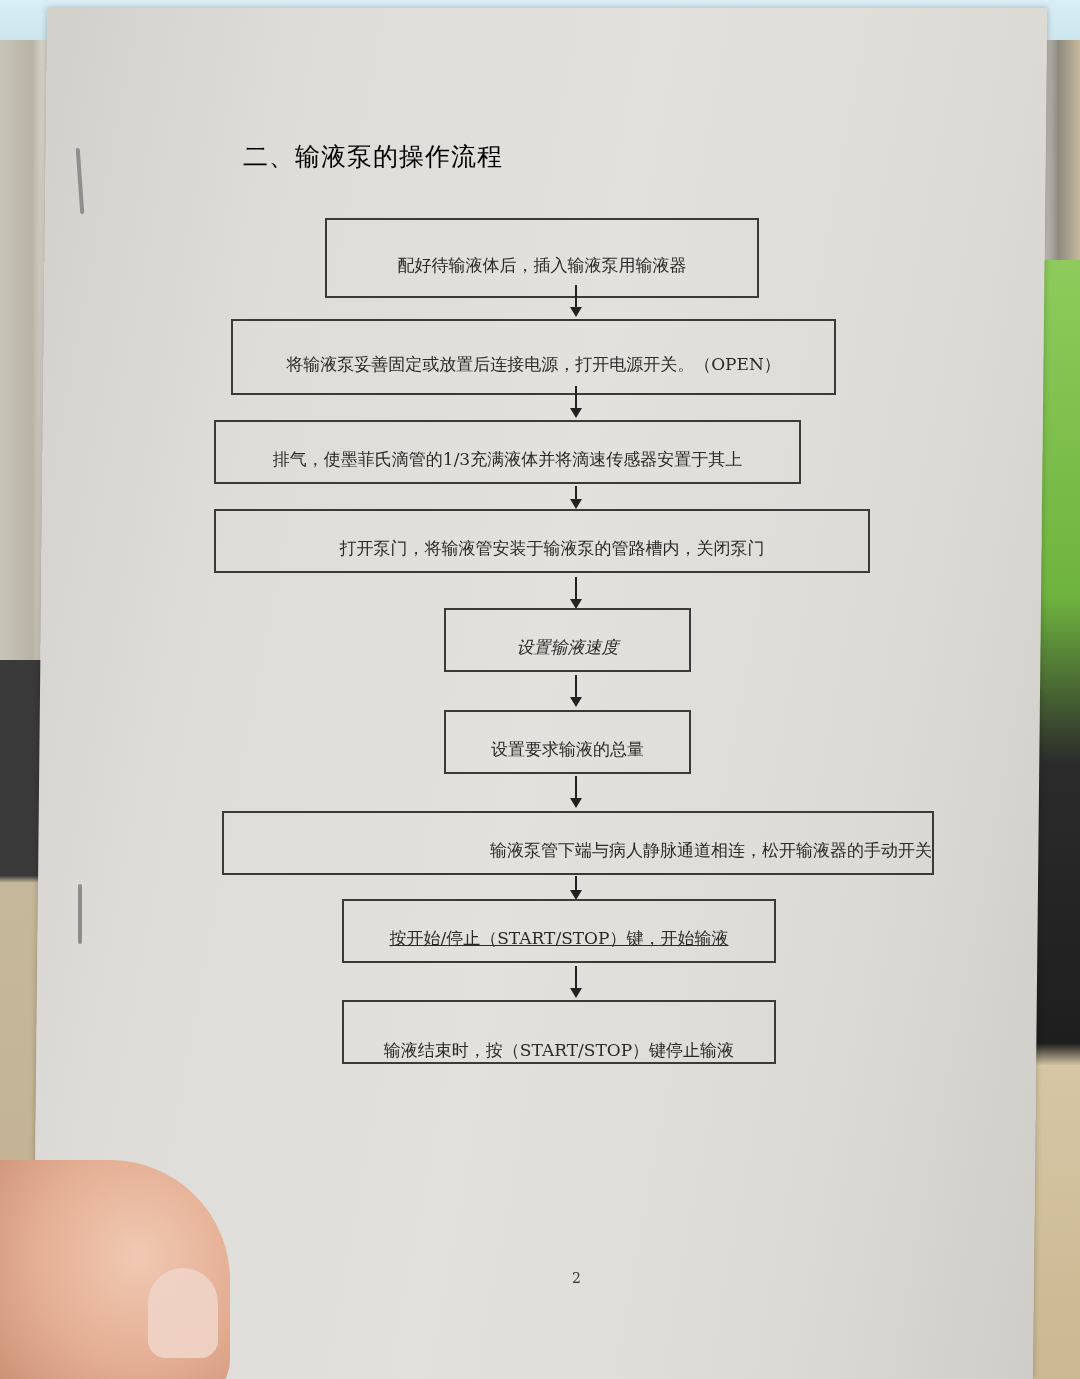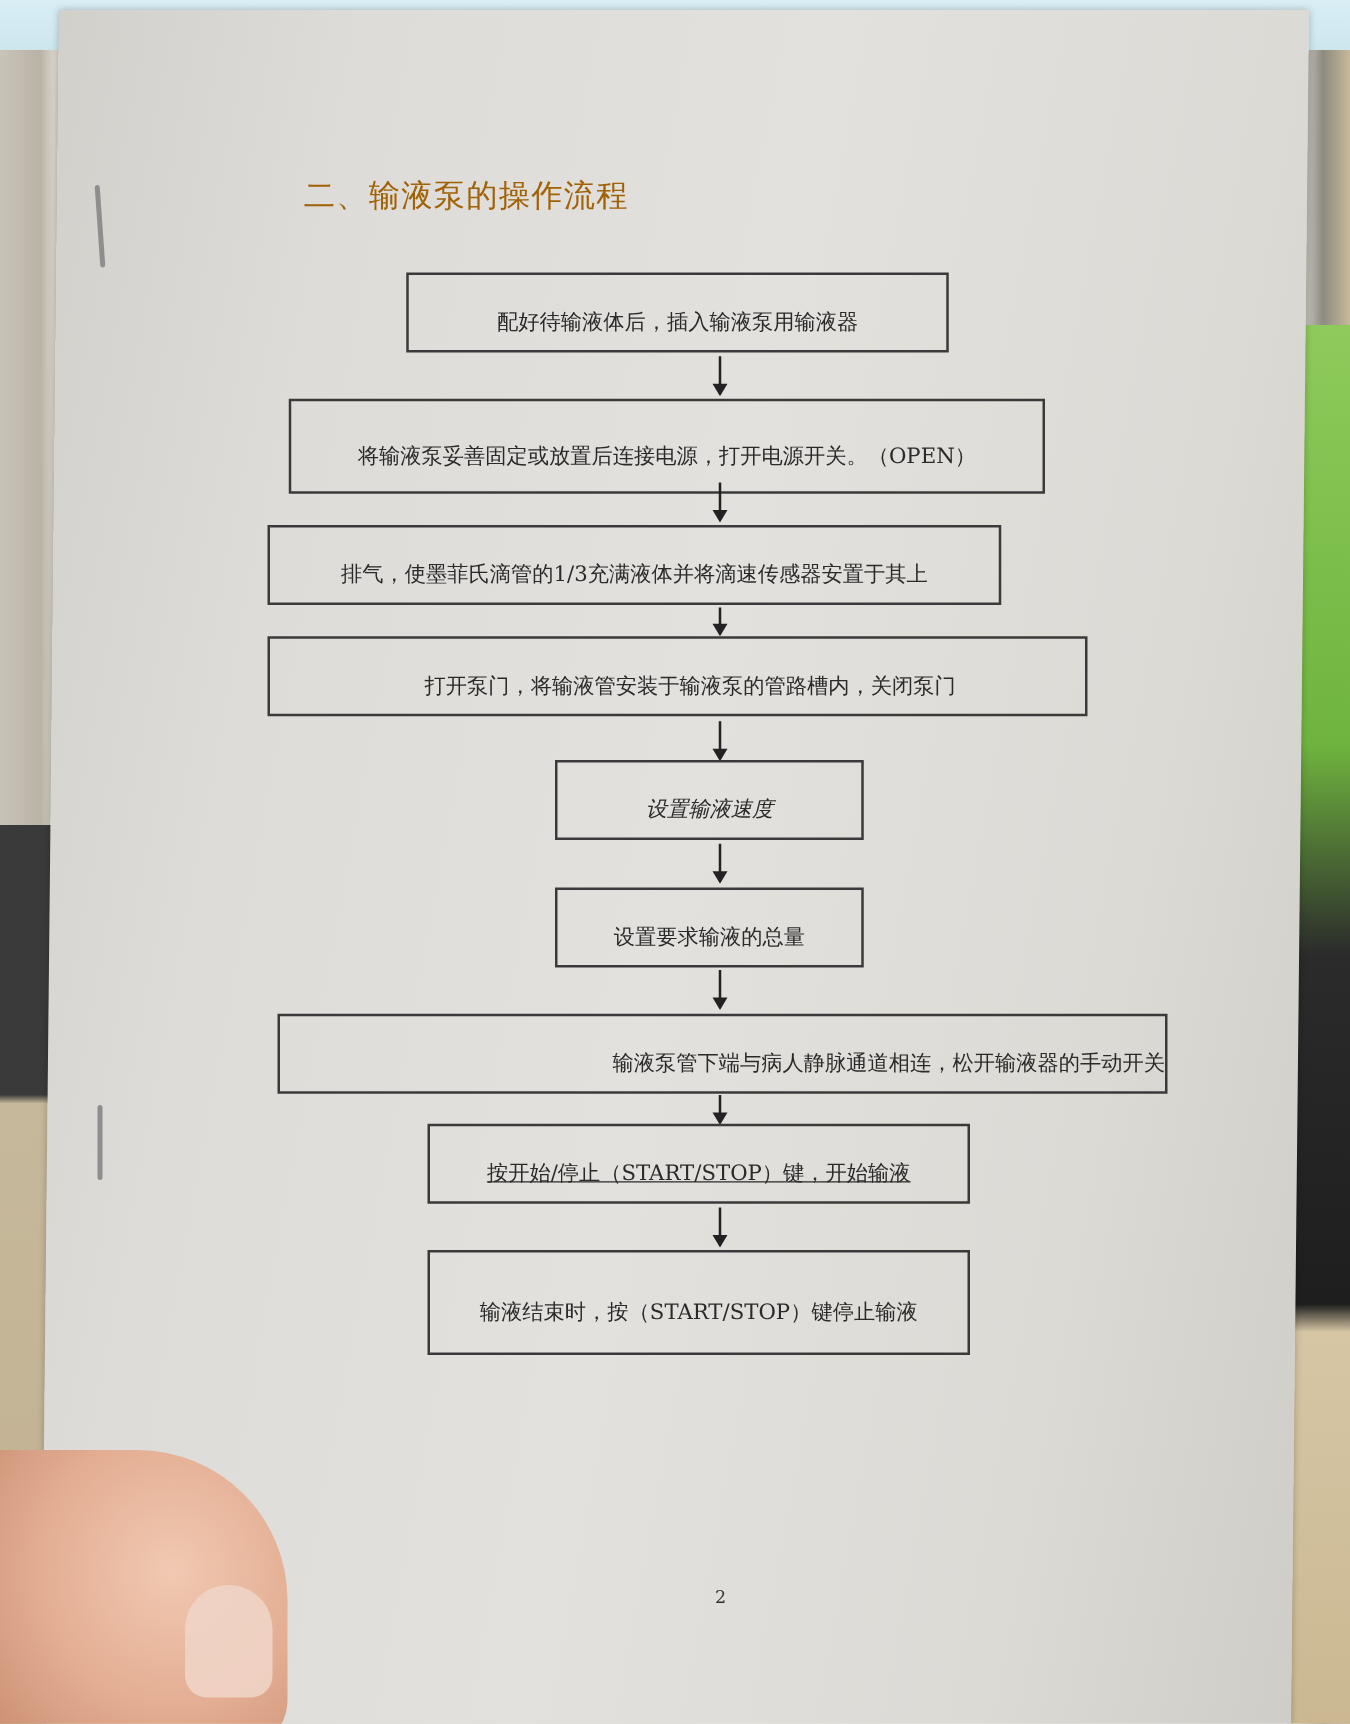--- a/index.html
+++ b/index.html
@@ -34,21 +34,21 @@
       background: radial-gradient(ellipse at 60% 40%, #f1c9b2 0%, #e3ad92 55%, #c98e72 100%);
       border-top-right-radius: 120px; border-bottom-right-radius: 40px;
     }
     .nail {
       position: absolute; left: 148px; top: 1268px; width: 70px; height: 90px;
       background: #f0d4c6; border-radius: 40px 40px 20px 20px; opacity: 0.9;
     }
     .title {
       position: absolute; left: 243px; top: 140px;
       font-family: Liberation Serif, serif;
-      font-size: 25px; color: #a16207; letter-spacing: 1px;
+      font-size: 25px; color: #000000; letter-spacing: 1px;
     }
     .box {
       position: absolute; border: 2px solid #3a3a3a; box-sizing: border-box;
       display: flex; align-items: center; justify-content: center;
       font-size: 17px; color: #2a2a2a; padding-top: 14px;
       background: transparent;
     }
     .arrow {
       position: absolute; width: 2px; background: #222;
     }
@@ -68,21 +68,21 @@
 <div class="desk-left"></div>
 <div class="desk-right"></div>
 
 <div class="paper"></div>
 
 <div class="staple" style="left:78px; top:148px; height:66px; transform:rotate(-4deg);"></div>
 <div class="staple" style="left:78px; top:884px; height:60px;"></div>
 
 <div class="title">二、输液泵的操作流程</div>
 
-<div class="box" style="left:325px; top:218px; width:434px; height:64px;">
+<div class="box" style="left:325px; top:218px; width:434px; height:80px;">
   <span>配好待输液体后，插入输液泵用输液器</span>
 </div>
 <div class="arrow" style="left:575px; top:285px; height:30px;"></div>
 
 <div class="box" style="left:231px; top:319px; width:605px; height:76px;">
   <span>将输液泵妥善固定或放置后连接电源，打开电源开关。（OPEN）</span>
 </div>
 <div class="arrow" style="left:575px; top:386px; height:30px;"></div>
 
 <div class="box" style="left:214px; top:420px; width:587px; height:64px;justify-content:center;">
@@ -108,20 +108,20 @@
 <div class="box" style="left:222px; top:811px; width:712px; height:64px;justify-content:flex-end;">
   <span>输液泵管下端与病人静脉通道相连，松开输液器的手动开关</span>
 </div>
 <div class="arrow" style="left:575px; top:876px; height:22px;"></div>
 
 <div class="box" style="left:342px; top:899px; width:434px; height:64px;text-decoration:underline;">
   <span>按开始/停止（START/STOP）键，开始输液</span>
 </div>
 <div class="arrow" style="left:575px; top:966px; height:30px;"></div>
 
-<div class="box" style="left:342px; top:1000px; width:434px; height:84px;">
+<div class="box" style="left:342px; top:1000px; width:434px; height:64px;align-items:flex-end;">
   <span>输液结束时，按（START/STOP）键停止输液</span>
 </div>
 
 <div class="page-num">2</div>
 
 <div class="thumb"></div>
 <div class="nail"></div>
 
 </body></html>

